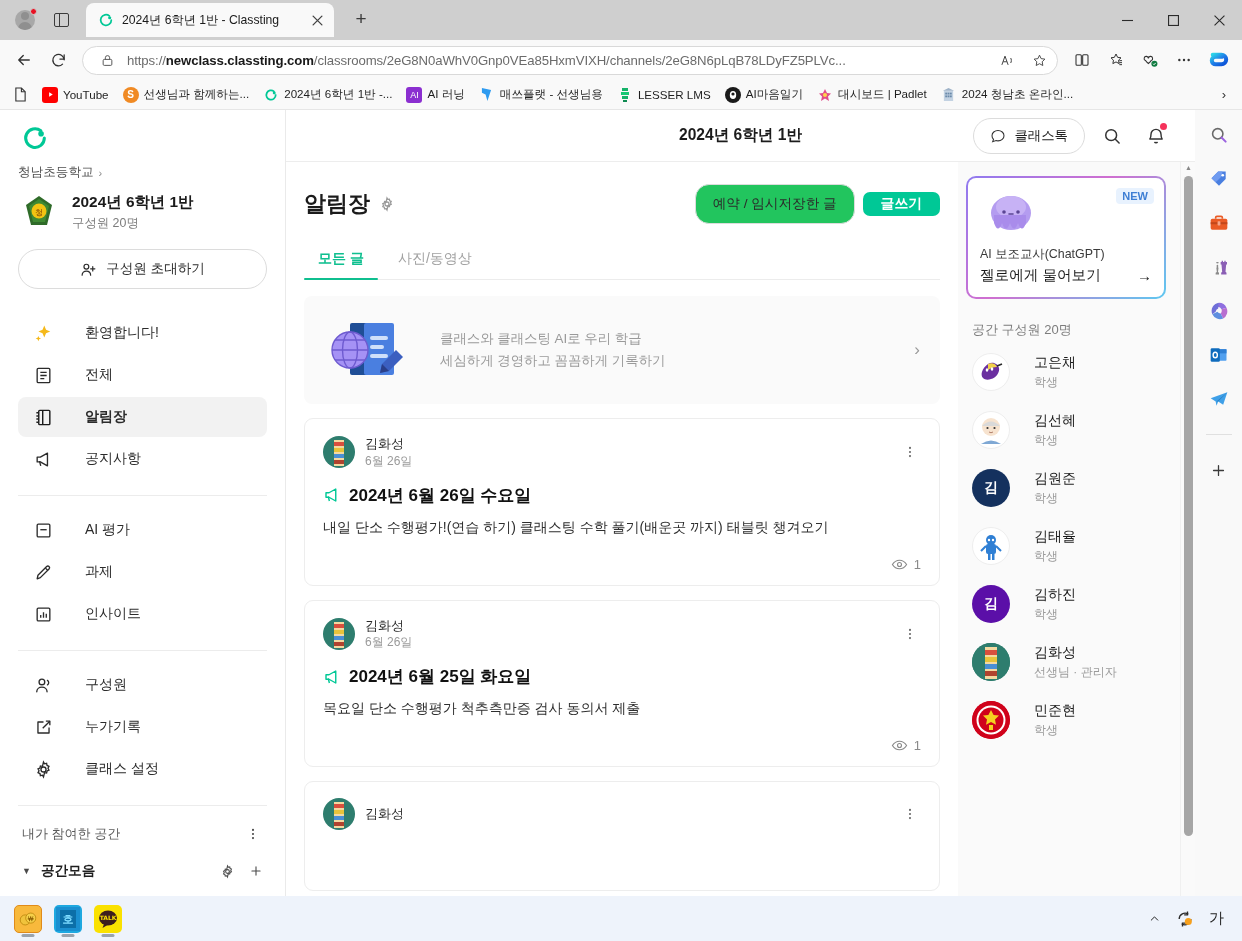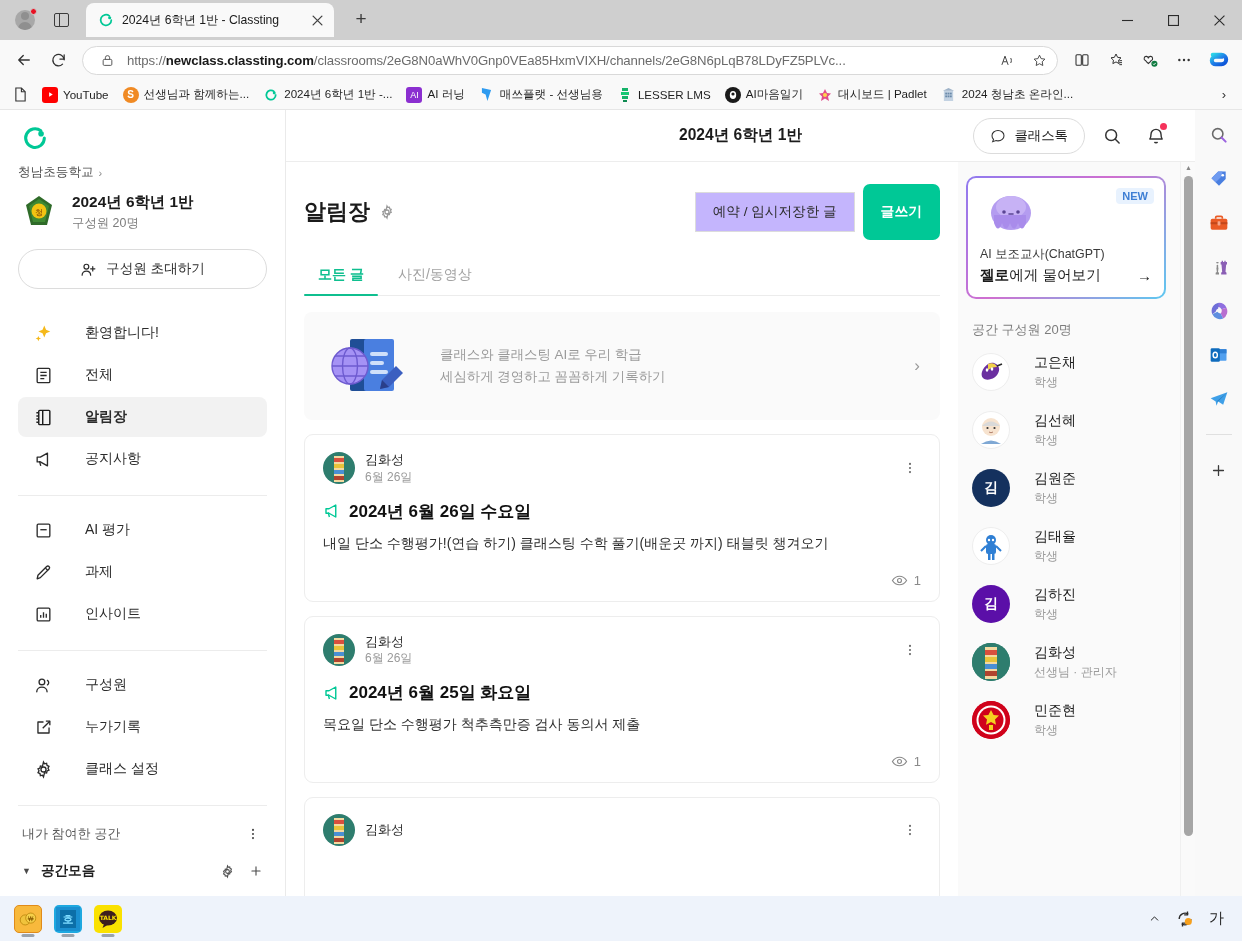--- a/index.html
+++ b/index.html
@@ -89,22 +89,22 @@
   .mhead-right { margin-left:auto; display: flex; align-items:center; gap: 10px; z-index:2;}
   .talk-btn { height: 36px; border: 1px solid #dcdcdc; border-radius: 18px; display:flex;align-items:center;gap:8px;padding: 0 16px; font-size:13.4px; color:#222;}
   .ic-btn { width: 34px; height: 34px; display:flex;align-items:center;justify-content:center;position:relative;color:#333;}
   .bell-dot { position:absolute; top:4px; right:6px; width:7px;height:7px;border-radius:50%;background:#f5325b;}
 
   .mbody { flex: 1; display: flex; background: #fafafa; overflow: hidden; }
   .feed { flex: 1; min-width: 0; padding: 0 18px 0 18px; background: #fff; }
   .feed-top { display: flex; align-items: center; padding: 22px 0 14px 0; }
   .ptitle { font-size: 22px; font-weight: 700; color: #1b1b1b; display:flex;align-items:center;gap:9px;}
   .feed-actions { margin-left:auto; display:flex; align-items:center; gap: 8px; }
-  .btn-outline { height: 40px; border:1px solid #dcdcdc; border-radius: 0; padding: 0 17px; display:flex;align-items:center; font-size:13.6px;color:#2b2b2b;background:#c4b5fd;}
-  .btn-primary { height: 56px; border-radius: 7px; padding: 0 18px; display:flex;align-items:center; font-size:13.8px;color:#fff;font-weight:600;}
+  .btn-outline { height: 40px; border:1px solid #dcdcdc; border-radius: 14px; padding: 0 17px; display:flex;align-items:center; font-size:13.6px;color:#2b2b2b;background:#22c55e;}
+  .btn-primary { height: 24px; border-radius: 7px; padding: 0 18px; display:flex;align-items:center; font-size:13.8px;color:#fff;font-weight:600;}
   .tabs { display: flex; gap: 6px; border-bottom: 1px solid #ececec; }
   .ftab { padding: 12px 14px 11px; font-size: 14px; color: #a2a2a2; position: relative; }
   .ftab.active { color: #0fbf8f; font-weight: 600; }
   .ftab.active::after { content:""; position:absolute; left:0; right:0; bottom:-1px; height:2.5px; background:#0fbf8f; border-radius:2px;}
 
   .banner { margin: 16px 0 14px; background:#fafafa; border-radius: 8px; display:flex; align-items:center; padding: 18px 20px; gap: 24px;}
   .banner-txt { flex:1; }
   .banner-h { font-size: 15.4px; font-weight: 700; color:#1b1b1b; margin-bottom: 7px;}
   .banner-p { font-size: 13.4px; color:#9a9a9a; line-height: 1.65;}
   .banner-arrow { color:#9a9a9a; font-size: 17px; }
@@ -122,21 +122,21 @@
   
   .rsb { width: 222px; flex: 0 0 222px; background:#fafafa; padding: 14px 14px 0 8px; overflow: hidden;}
   .aicard {
     border-radius: 10px; padding: 2px; background: linear-gradient(135deg,#8f7bf0 0%, #d06fd0 45%, #5ec8f0 100%);
     margin-bottom: 22px;
   }
   .aicard-in { background:#fff; border-radius: 8px; padding: 12px 12px 12px; position: relative; }
   .newbadge { position:absolute; top:10px; right:10px; background:#e8f2fe; color:#3f7fd4; font-size:11px; font-weight:700; padding: 2px 6px; border-radius: 4px;}
   .aic-l1 { font-size: 12.4px; color: #3a3a3a; margin-top: 6px;}
   .aic-l2 { font-size: 14.6px; color: #1b1b1b; margin-top: 3px; display:flex;align-items:center;}
-  .aic-l2 b { font-weight:700; }
+  .aic-l2 b { font-weight:400; }
   .aic-arrow { margin-left:auto; font-size:15px; color:#1b1b1b;}
   .mem-head { font-size: 13px; color: #7c7c7c; margin: 0 0 14px 6px;}
   .mem { display:flex; align-items:center; gap: 24px; margin-bottom: 20px; padding-left: 6px;}
   .mava { width: 38px; height: 38px; flex:0 0 38px; border-radius:50%; overflow:hidden; display:flex;align-items:center;justify-content:center; font-size:14px;font-weight:700;color:#fff;position:relative;}
   .mname { font-size: 14px; color: #1b1b1b; line-height:1.4;}
   .mrole { font-size: 12px; color: #9a9a9a; margin-top:1px;}
 
   
   .pscroll { width: 15px; flex: 0 0 15px; background:#fafafa; position: relative; border-left:1px solid #f0f0f0;}
   .pscroll .up { position:absolute; top:2px; left:4px; font-size:7px; color:#888;}

